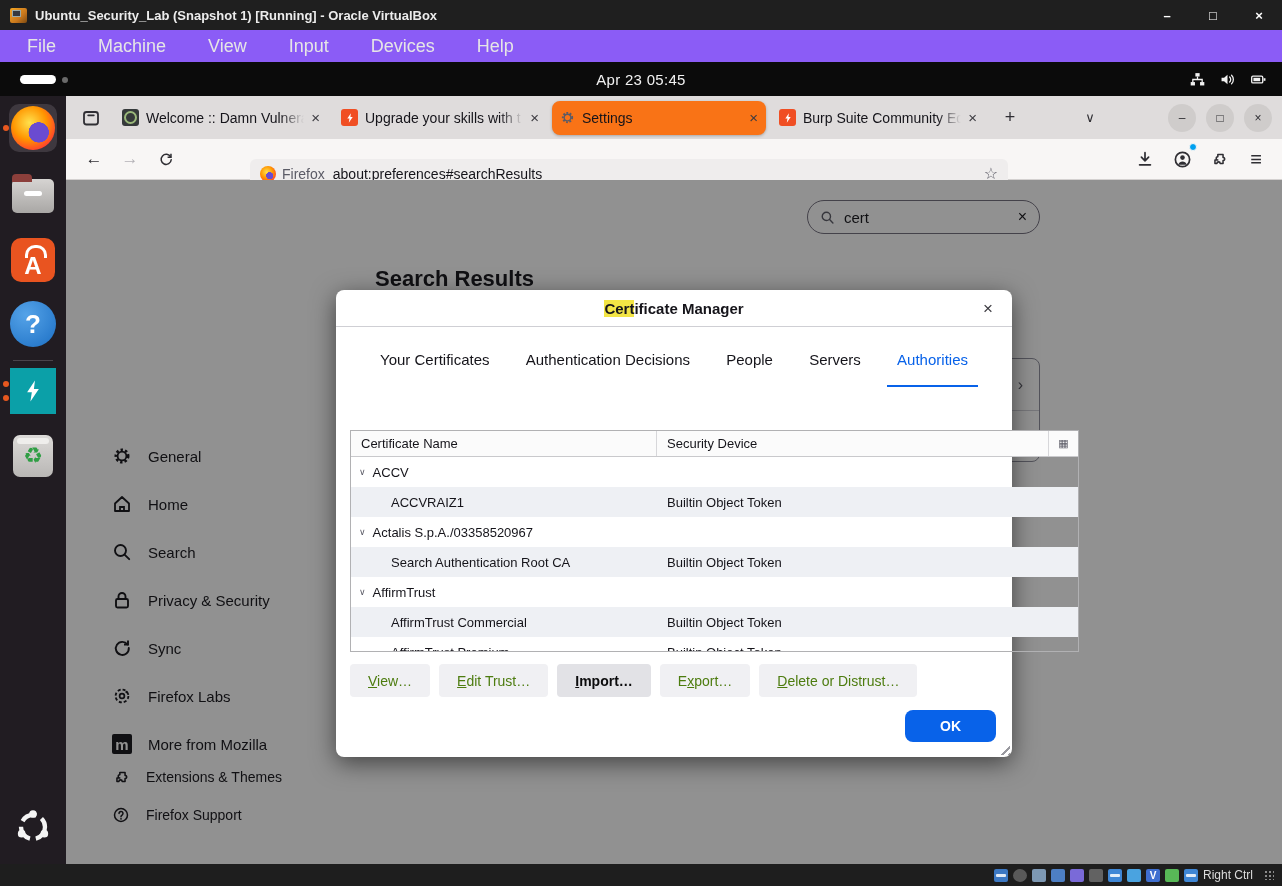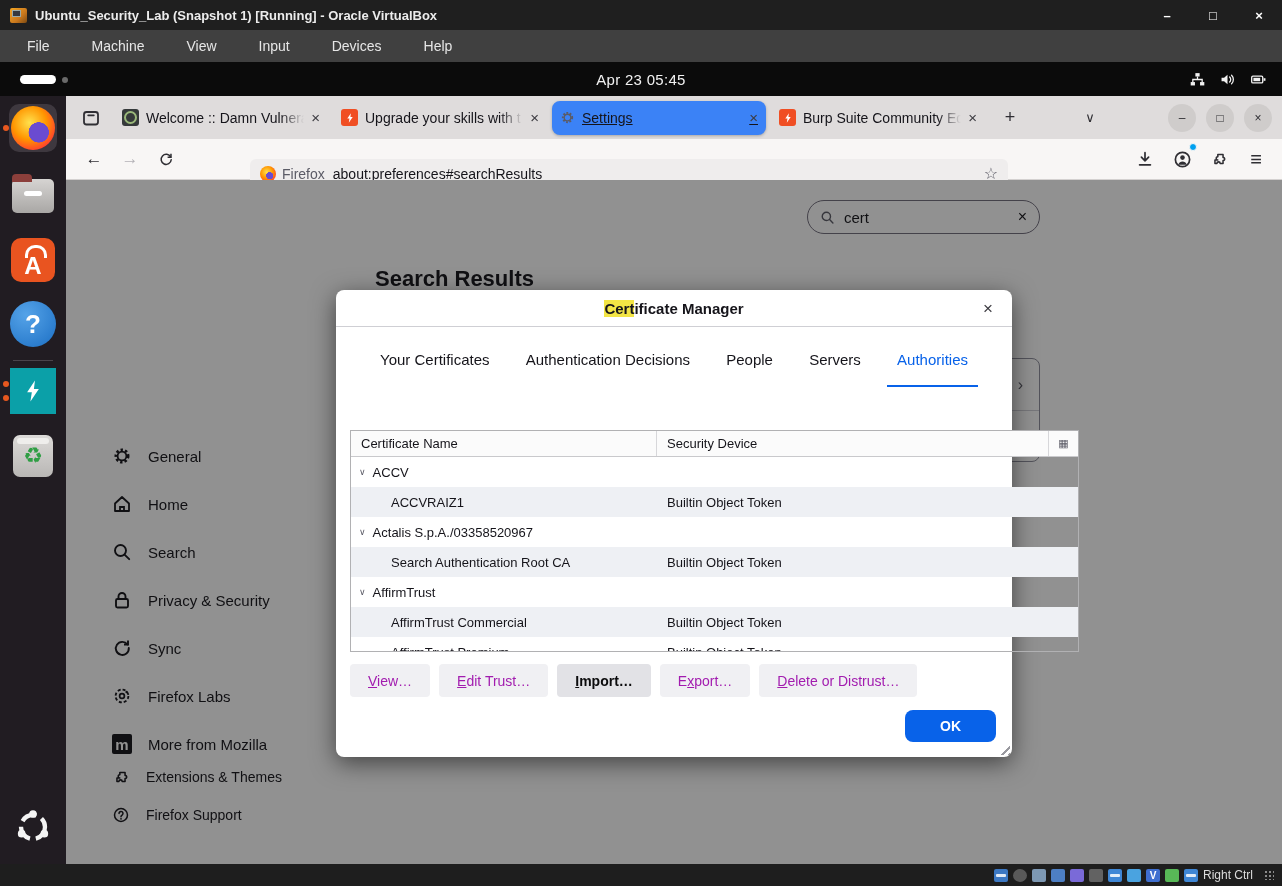--- a/index.html
+++ b/index.html
@@ -7,21 +7,21 @@
   body{background:#000;}
   #screen{position:relative;width:1282px;height:886px;overflow:hidden;background:#1f1f1f;}
   .abs{position:absolute;}
 
   
   .vbx-titlebar{left:0;top:0;width:1282px;height:30px;background:#1f1f1f;display:flex;align-items:center;color:#ececec;font-size:13px;font-weight:bold;}
   .vbx-appicon{width:17px;height:15px;margin:0 8px 0 10px;background:linear-gradient(135deg,#f5a623,#c9781d 60%,#7d4a12);border-radius:2px;position:relative;}
   .vbx-appicon::after{content:"";position:absolute;left:2px;top:2px;width:7px;height:5px;background:#35393f;border:1px solid #9aa;}
   .vbx-winbtns{margin-left:auto;display:flex;height:100%;}
   .vbx-winbtn{width:46px;height:100%;display:flex;align-items:center;justify-content:center;color:#fff;font-size:13px;}
-  .vbx-menubar{left:0;top:30px;width:1282px;height:32px;background:#404040;display:flex;align-items:center;color:#e6e6e6;font-size:14px;padding-left:6px;}
+  .vbx-menubar{left:0;top:30px;width:1282px;height:32px;background:#8b5cf6;display:flex;align-items:center;color:#e6e6e6;font-size:18px;padding-left:6px;}
   .vbx-menuitem{padding:5px 21px;}
   .vbx-statusbar{left:0;top:864px;width:1282px;height:22px;background:#1e1e1e;display:flex;align-items:center;justify-content:flex-end;color:#ddd;font-size:12px;padding-right:8px;gap:5px;}
   .si{display:inline-block;width:14px;height:13px;border-radius:2px;position:relative;}
   .si.dim{opacity:.55;}
   .si-bar::after{content:"";position:absolute;left:2px;top:5px;right:2px;height:3px;background:#fff;opacity:.85;border-radius:1px;}
   .si-round{border-radius:50%;}
   .si-v{color:#fff;font-size:10px;font-weight:bold;text-align:center;line-height:13px;}
   .vbx-grip{width:10px;height:10px;margin-left:6px;background:radial-gradient(circle,#8a8a8a 1px,transparent 1.4px);background-size:4px 4px;}
 
   
@@ -47,21 +47,21 @@
   .trash-icon{width:40px;height:42px;border-radius:7px;background:linear-gradient(#dcdad8,#b9b7b5);display:flex;align-items:center;justify-content:center;color:#2f9e44;font-size:22px;position:relative;}
   .trash-icon::before{content:"";position:absolute;top:3px;left:4px;right:4px;height:6px;border-radius:3px;background:#efeeec;}
   .dock-sep{left:13px;width:40px;height:1px;background:#4a444b;}
   .run-dot{left:3px;width:6px;height:6px;border-radius:50%;background:#e8581f;}
 
   
   .ffx-win{left:66px;top:96px;width:1216px;height:768px;background:#fff;}
   .tabbar{left:0;top:0;width:1216px;height:43px;background:#dfdcdc;display:flex;align-items:center;}
   .fxview{margin:0 10px 0 12px;width:26px;height:26px;border-radius:5px;display:flex;align-items:center;justify-content:center;}
   .tab{width:214px;height:34px;border-radius:8px;display:flex;align-items:center;padding:0 8px;gap:7px;color:#15141a;font-size:14px;margin-right:5px;}
-  .tab.active{background:#3b82f6;box-shadow:0 1px 3px rgba(0,0,0,.25);text-decoration:underline;}
+  .tab.active{background:#f97316;box-shadow:0 1px 3px rgba(0,0,0,.25);}
   .tab-label{flex:1;white-space:nowrap;overflow:hidden;-webkit-mask-image:linear-gradient(90deg,#000 85%,transparent);mask-image:linear-gradient(90deg,#000 85%,transparent);}
   .tab-close{font-size:15px;color:#3c3b41;}
   .tico{width:17px;height:17px;border-radius:3px;flex:0 0 auto;display:flex;align-items:center;justify-content:center;}
   .tico-dvwa{background:#35393a;}
   .tico-dvwa::after{content:"";width:9px;height:9px;border:2px solid #9ab87a;border-radius:50%;}
   .tico-burp{background:#f04e23;}
   .newtab-btn{width:28px;height:28px;border-radius:5px;display:flex;align-items:center;justify-content:center;font-size:18px;color:#2f2e33;margin-left:6px;}
   .tablist-btn{width:28px;height:28px;display:flex;align-items:center;justify-content:center;font-size:13px;color:#2f2e33;margin-left:52px;}
   .ffx-winctl{margin-left:auto;display:flex;gap:10px;padding-right:10px;}
   .ffx-winctl .cbtn{width:28px;height:28px;border-radius:50%;background:#cfcccb;display:flex;align-items:center;justify-content:center;font-size:12px;color:#2f2e33;}
@@ -105,21 +105,21 @@
   .ct-col2{flex:1;padding-left:10px;height:100%;display:flex;align-items:center;}
   .ct-colpick{width:30px;border-left:1px solid #d7d7da;height:100%;display:flex;align-items:center;justify-content:center;color:#5b5b66;font-size:11px;}
   .ct-body{height:194px;overflow:hidden;}
   .ct-row{display:flex;height:30px;align-items:center;}
   .ct-row.alt{background:#eef0f4;}
   .ct-group{padding-left:8px;display:flex;align-items:center;gap:7px;}
   .chev{font-size:9px;color:#5b5b66;}
   .ct-name{width:306px;padding-left:40px;}
   .ct-dev{flex:1;padding-left:10px;}
   .dlg-btnrow{left:14px;top:374px;display:flex;gap:9px;}
-  .dbtn{height:33px;border-radius:4px;background:#f0f0f3;display:flex;align-items:center;justify-content:center;padding:0 18px;font-size:14px;color:#a21caf;}
+  .dbtn{height:33px;border-radius:4px;background:#f0f0f3;display:flex;align-items:center;justify-content:center;padding:0 18px;font-size:14px;color:#4d7c0f;}
   .dbtn.enabled{background:#e2e2e6;color:#0c0c0d;font-weight:700;}
   .ak{text-decoration:underline;}
   .ok-btn{right:16px;top:420px;width:91px;height:32px;border-radius:8px;background:var(--accent);color:#fff;font-size:14px;font-weight:700;display:flex;align-items:center;justify-content:center;}
   .grip{right:2px;bottom:2px;width:13px;height:13px;background:repeating-linear-gradient(135deg,transparent 0 3px,#9a9aa0 3px 4.5px);clip-path:polygon(100% 0,100% 100%,0 100%);}
 </style>
 </head>
 <body>
 
 <svg width="0" height="0" style="position:absolute">
   <defs>

